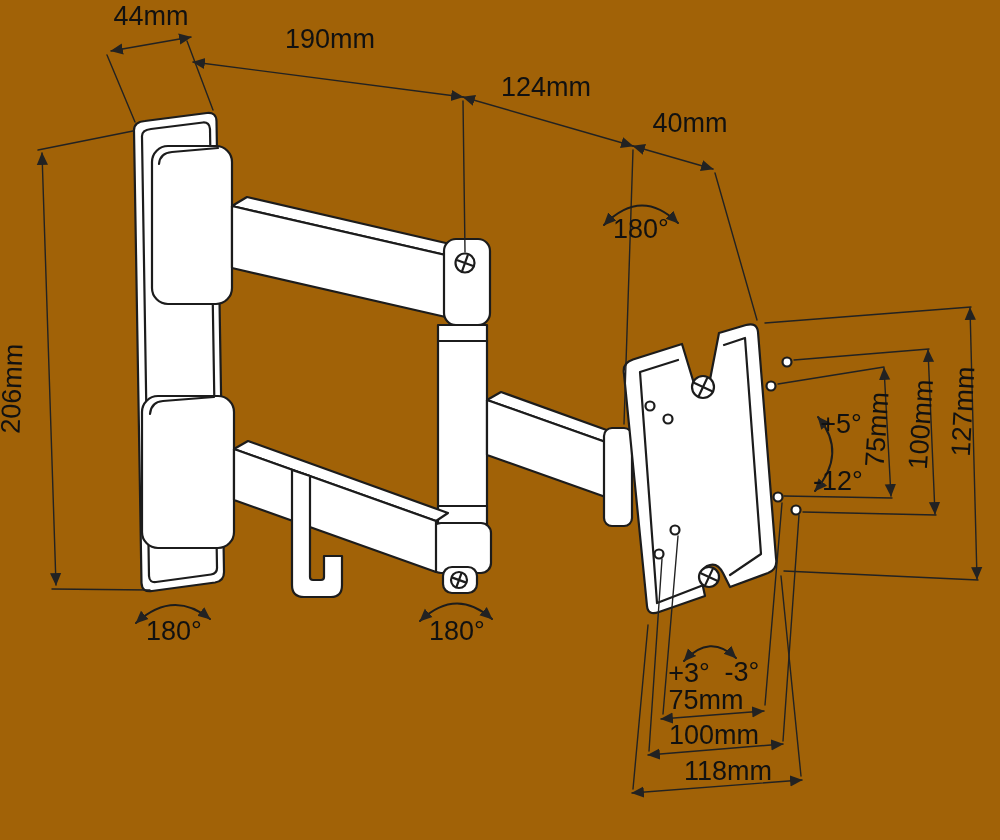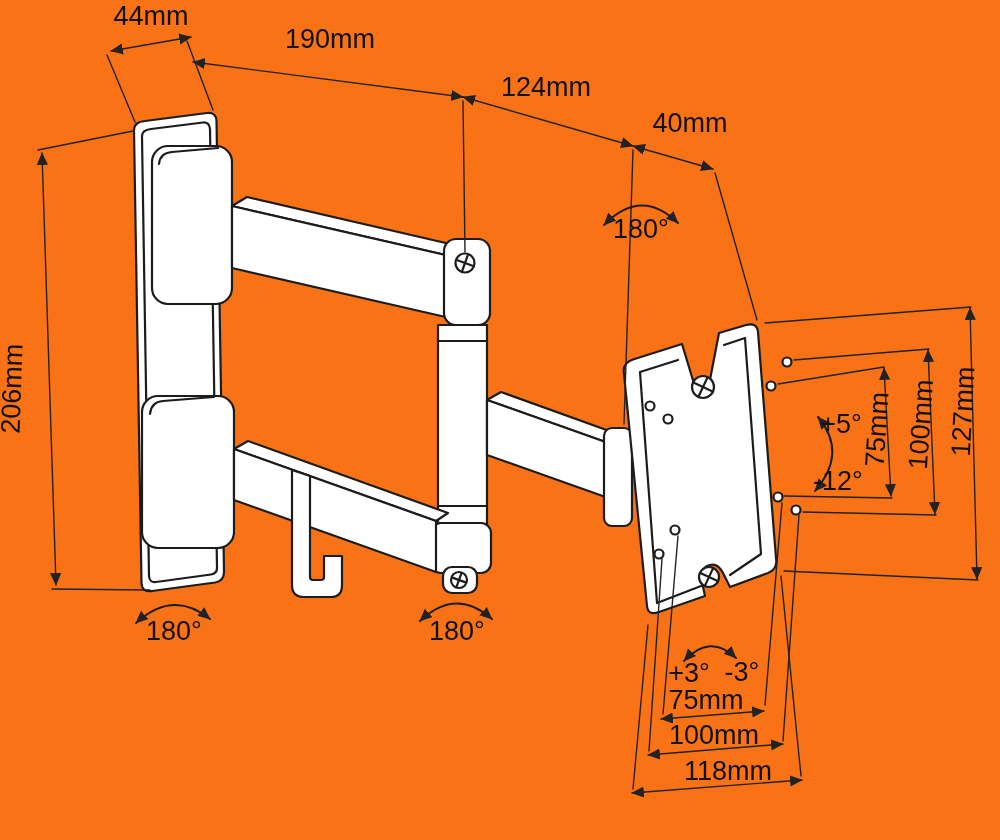--- a/index.html
+++ b/index.html
@@ -1,19 +1,19 @@
 <!DOCTYPE html>
 <html><head>
 <meta charset="utf-8">
 <style>
   html,body{margin:0;padding:0;background:#ffffff;}
   .canvas{
     position:relative;
     width:1000px;height:840px;
-    background:#f97316;
+    background:#a16207;
     font-family:"Liberation Sans", sans-serif;
     overflow:hidden;
   }
   svg{position:absolute;inset:0;}
   .draw{stroke:#1c1c1c;stroke-width:2.2;fill:#ffffff;stroke-linejoin:round;stroke-linecap:round;}
   .draw .noline{fill:none;}
   .dims{stroke:#222222;stroke-width:1.4;fill:none;stroke-linecap:round;}
   .arcs{stroke:#1c1c1c;stroke-width:2;fill:none;stroke-linecap:round;}
   .labels text{fill:#111111;font-size:27px;font-family:"Liberation Sans",sans-serif;}
 </style>

